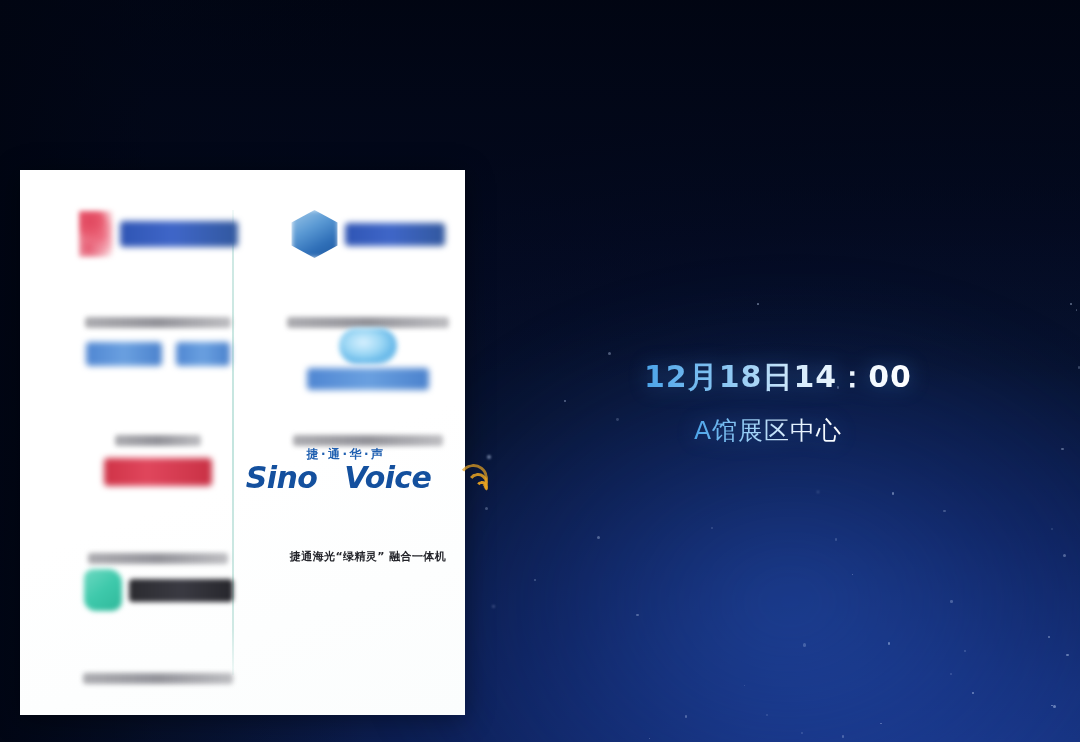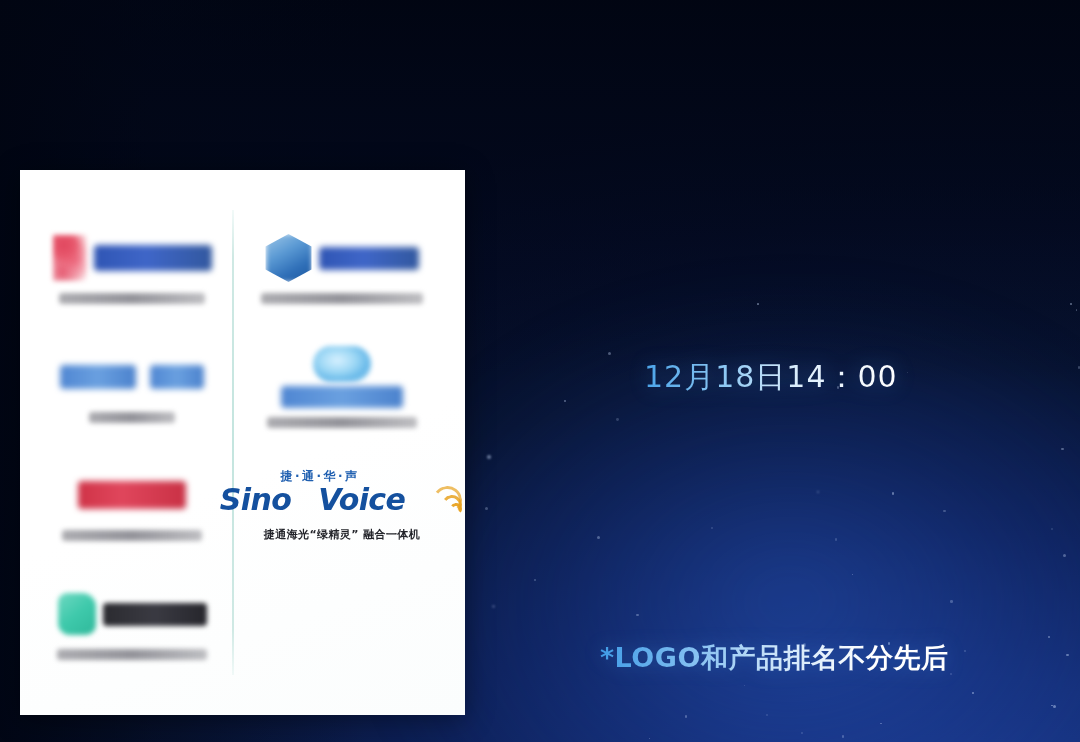--- a/index.html
+++ b/index.html
@@ -98,21 +98,22 @@
     position:absolute;
     left:0; top:30px;
     width:445px; height:500px;
   }
   .logo-cell {
     position:absolute;
     width:200px;
     display:flex;
     flex-direction:column;
     align-items:center;
-    justify-content:center;
+    justify-content:space-between;
+    margin-left:26px;
   }
   .col-a { left:12px; }
   .col-b { left:222px; }
   .row-1 { top:8px;   height:120px; }
   .row-2 { top:128px; height:118px; }
   .row-3 { top:246px; height:118px; }
   .row-4 { top:364px; height:120px; }
 
   .logo-art {
     display:flex;
@@ -252,21 +253,21 @@
   .headline-2 {
     left:34px; top:255px;
     font-size:42px;
     letter-spacing:2px;
     background-image:linear-gradient(180deg,#f2f9ff 0%,#dcefff 26%,#86c2f2 60%,#2f8fe2 100%);
     filter:drop-shadow(0 0 16px rgba(64,146,232,0.42));
   }
   .date-line {
     left:84px; top:357px;
     font-size:30px;
-    font-weight:normal;
+    font-weight:bold;
     letter-spacing:1px;
     background-image:linear-gradient(92deg,#4aa3e8 0%,#8ec8f3 32%,#dfeffc 62%,#ffffff 100%);
     filter:drop-shadow(0 0 10px rgba(70,150,235,0.38));
   }
   .venue-line {
     left:134px; top:414px;
     font-size:25px;
     font-weight:normal;
     letter-spacing:1px;
     background-image:linear-gradient(92deg,#4aa3e8 0%,#93cbf4 35%,#e3f1fd 68%,#ffffff 100%);
@@ -427,18 +428,18 @@
     </div>
   </div>
 
 
   <div class="right-col">
 
 
 
     <div class="date-line">12月18日14：00</div>
 
-
-    <div class="footnote">*LOGO和产品排名不分先后</div>
+    <div class="venue-line">A馆展区中心</div>
+
 
   </div>
 
 </div>
 
 </body></html>

